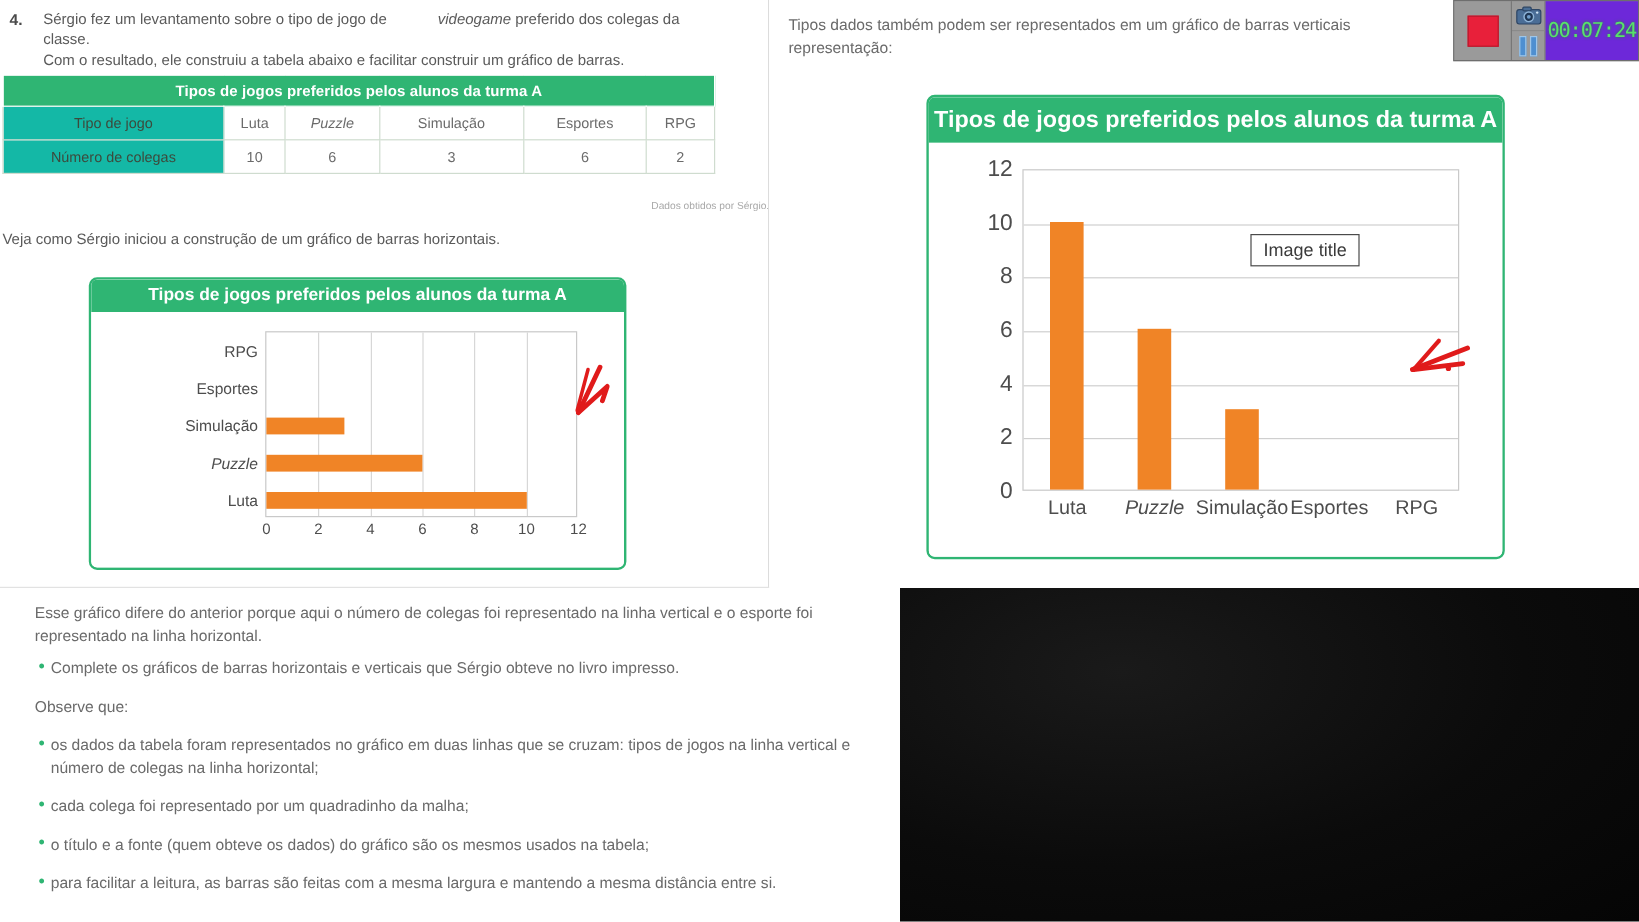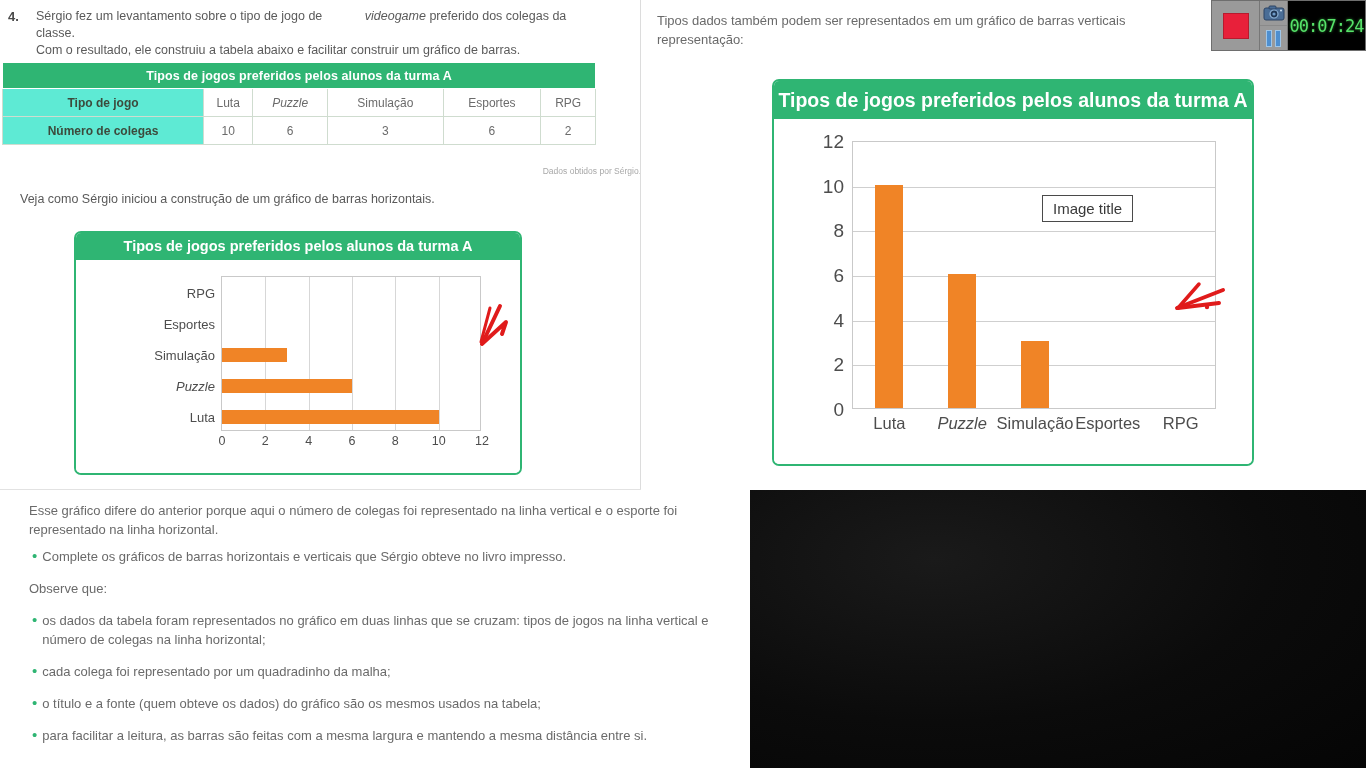--- a/index.html
+++ b/index.html
@@ -26,29 +26,29 @@
   .q-num { width:28px; color:#4a4a4a; font-size:13px; font-weight:bold; line-height:17px; }
   .q-text{ flex:1; color:#5a5a5a; font-size:12.5px; line-height:17px; }
   .q-text i { font-style:italic;margin-left:39px; }
 
   
   .tbl { position:absolute; left:2px; top:62px; width:594px;
          border-collapse:collapse; font-size:12px; }
   .tbl .thd td { background:#2fb573; color:#fff; font-weight:bold; text-align:center;
                  font-size:12.5px; height:26px; letter-spacing:.1px; }
   .tbl td { border:1px solid #ffffff; }
-  .tbl .lbl { background:#5eead4; color:#3c4a3c; font-weight:bold; text-align:center;
-              height:28px; width:201px; border:1px solid #cfdccf; }
+  .tbl .lbl { background:#14b8a6; color:#3c4a3c; font-weight:normal; text-align:center;
+              height:28px; width:184px; border:1px solid #cfdccf; }
   .tbl .val { background:#fff; color:#6b6b6b; text-align:center; height:28px;
               border:1px solid #cfdccf; }
   .tbl .val.it { font-style:italic; }
   .tbl-src { position:absolute; right:0px; top:166px; width:596px; text-align:right;
              color:#a8a8a8; font-size:8.5px; }
 
-  .veja { position:absolute; left:20px; top:192px; color:#5a5a5a; font-size:12.5px; }
+  .veja { position:absolute; left:2px; top:192px; color:#5a5a5a; font-size:12.5px; }
 
   
   .card { position:absolute; background:#fff; border:2px solid #2fb573; border-radius:7px;
           overflow:hidden; }
   .card-title { background:#2fb573; color:#fff; font-weight:bold; text-align:center;
                 width:100%; }
   .card-body { position:relative; width:100%; background:#fff; }
 
   
   #hchart { left:74px; top:231px; width:448px; height:244px; }
@@ -98,21 +98,21 @@
                    border-right:1px solid #777; }
   .rec-stop { width:26px; height:26px; background:#e8203a; border:1px solid #b81a2e; }
   .rec-side { width:28px; height:100%; display:flex; flex-direction:column;
               background:#9a9a9a; border-right:1px solid #777; }
   .rec-cam, .rec-pause { flex:1; display:flex; align-items:center; justify-content:center;
                          border-bottom:1px solid #8a8a8a; }
   .rec-pause { border-bottom:none; }
   .pause-bars { display:flex; gap:3px; }
   .pause-bars span { display:block; width:6px; height:17px; background:#4e8fd0;
                      border:1px solid #9fc6e8; }
-  .rec-timer { flex:1; background:#000000; color:#57e36a; display:flex; align-items:center;
+  .rec-timer { flex:1; background:#6d28d9; color:#57e36a; display:flex; align-items:center;
                justify-content:center; font-family:"DejaVu Sans Mono", monospace;
                font-size:17px; letter-spacing:-1px; text-shadow:0 0 3px #2a8a33; }
 </style>
 </head>
 <body>
 
 <div id="root">
 
   <div class="pane-left">
 

